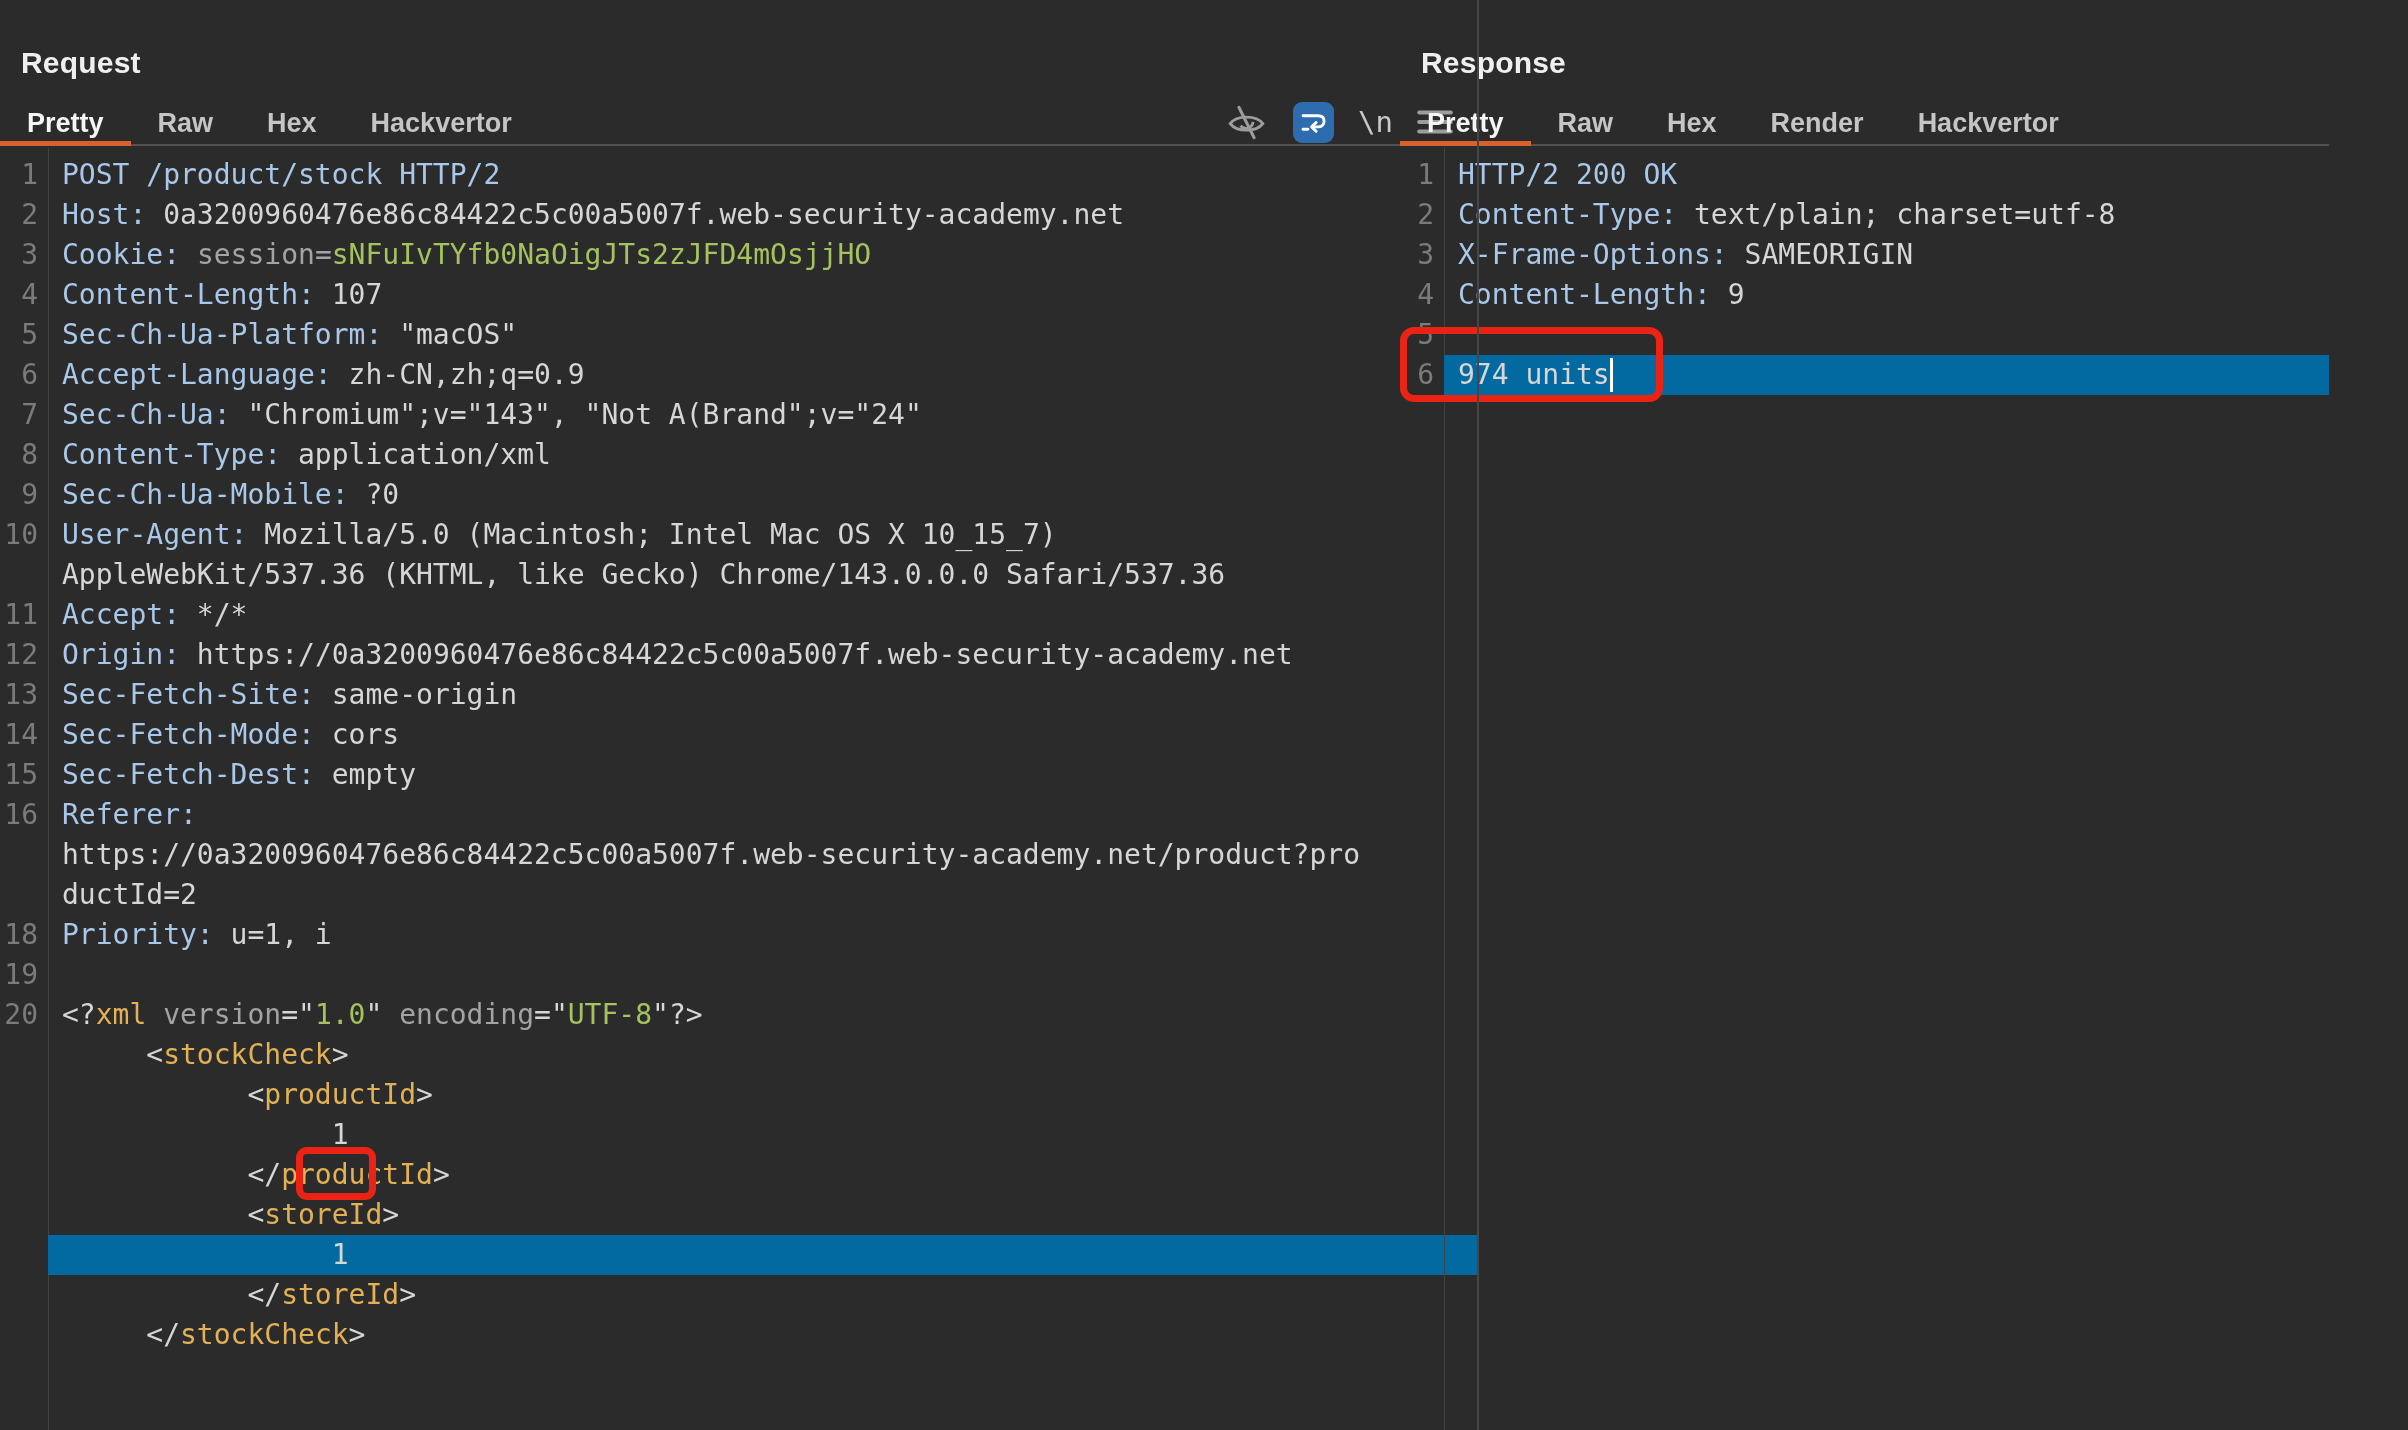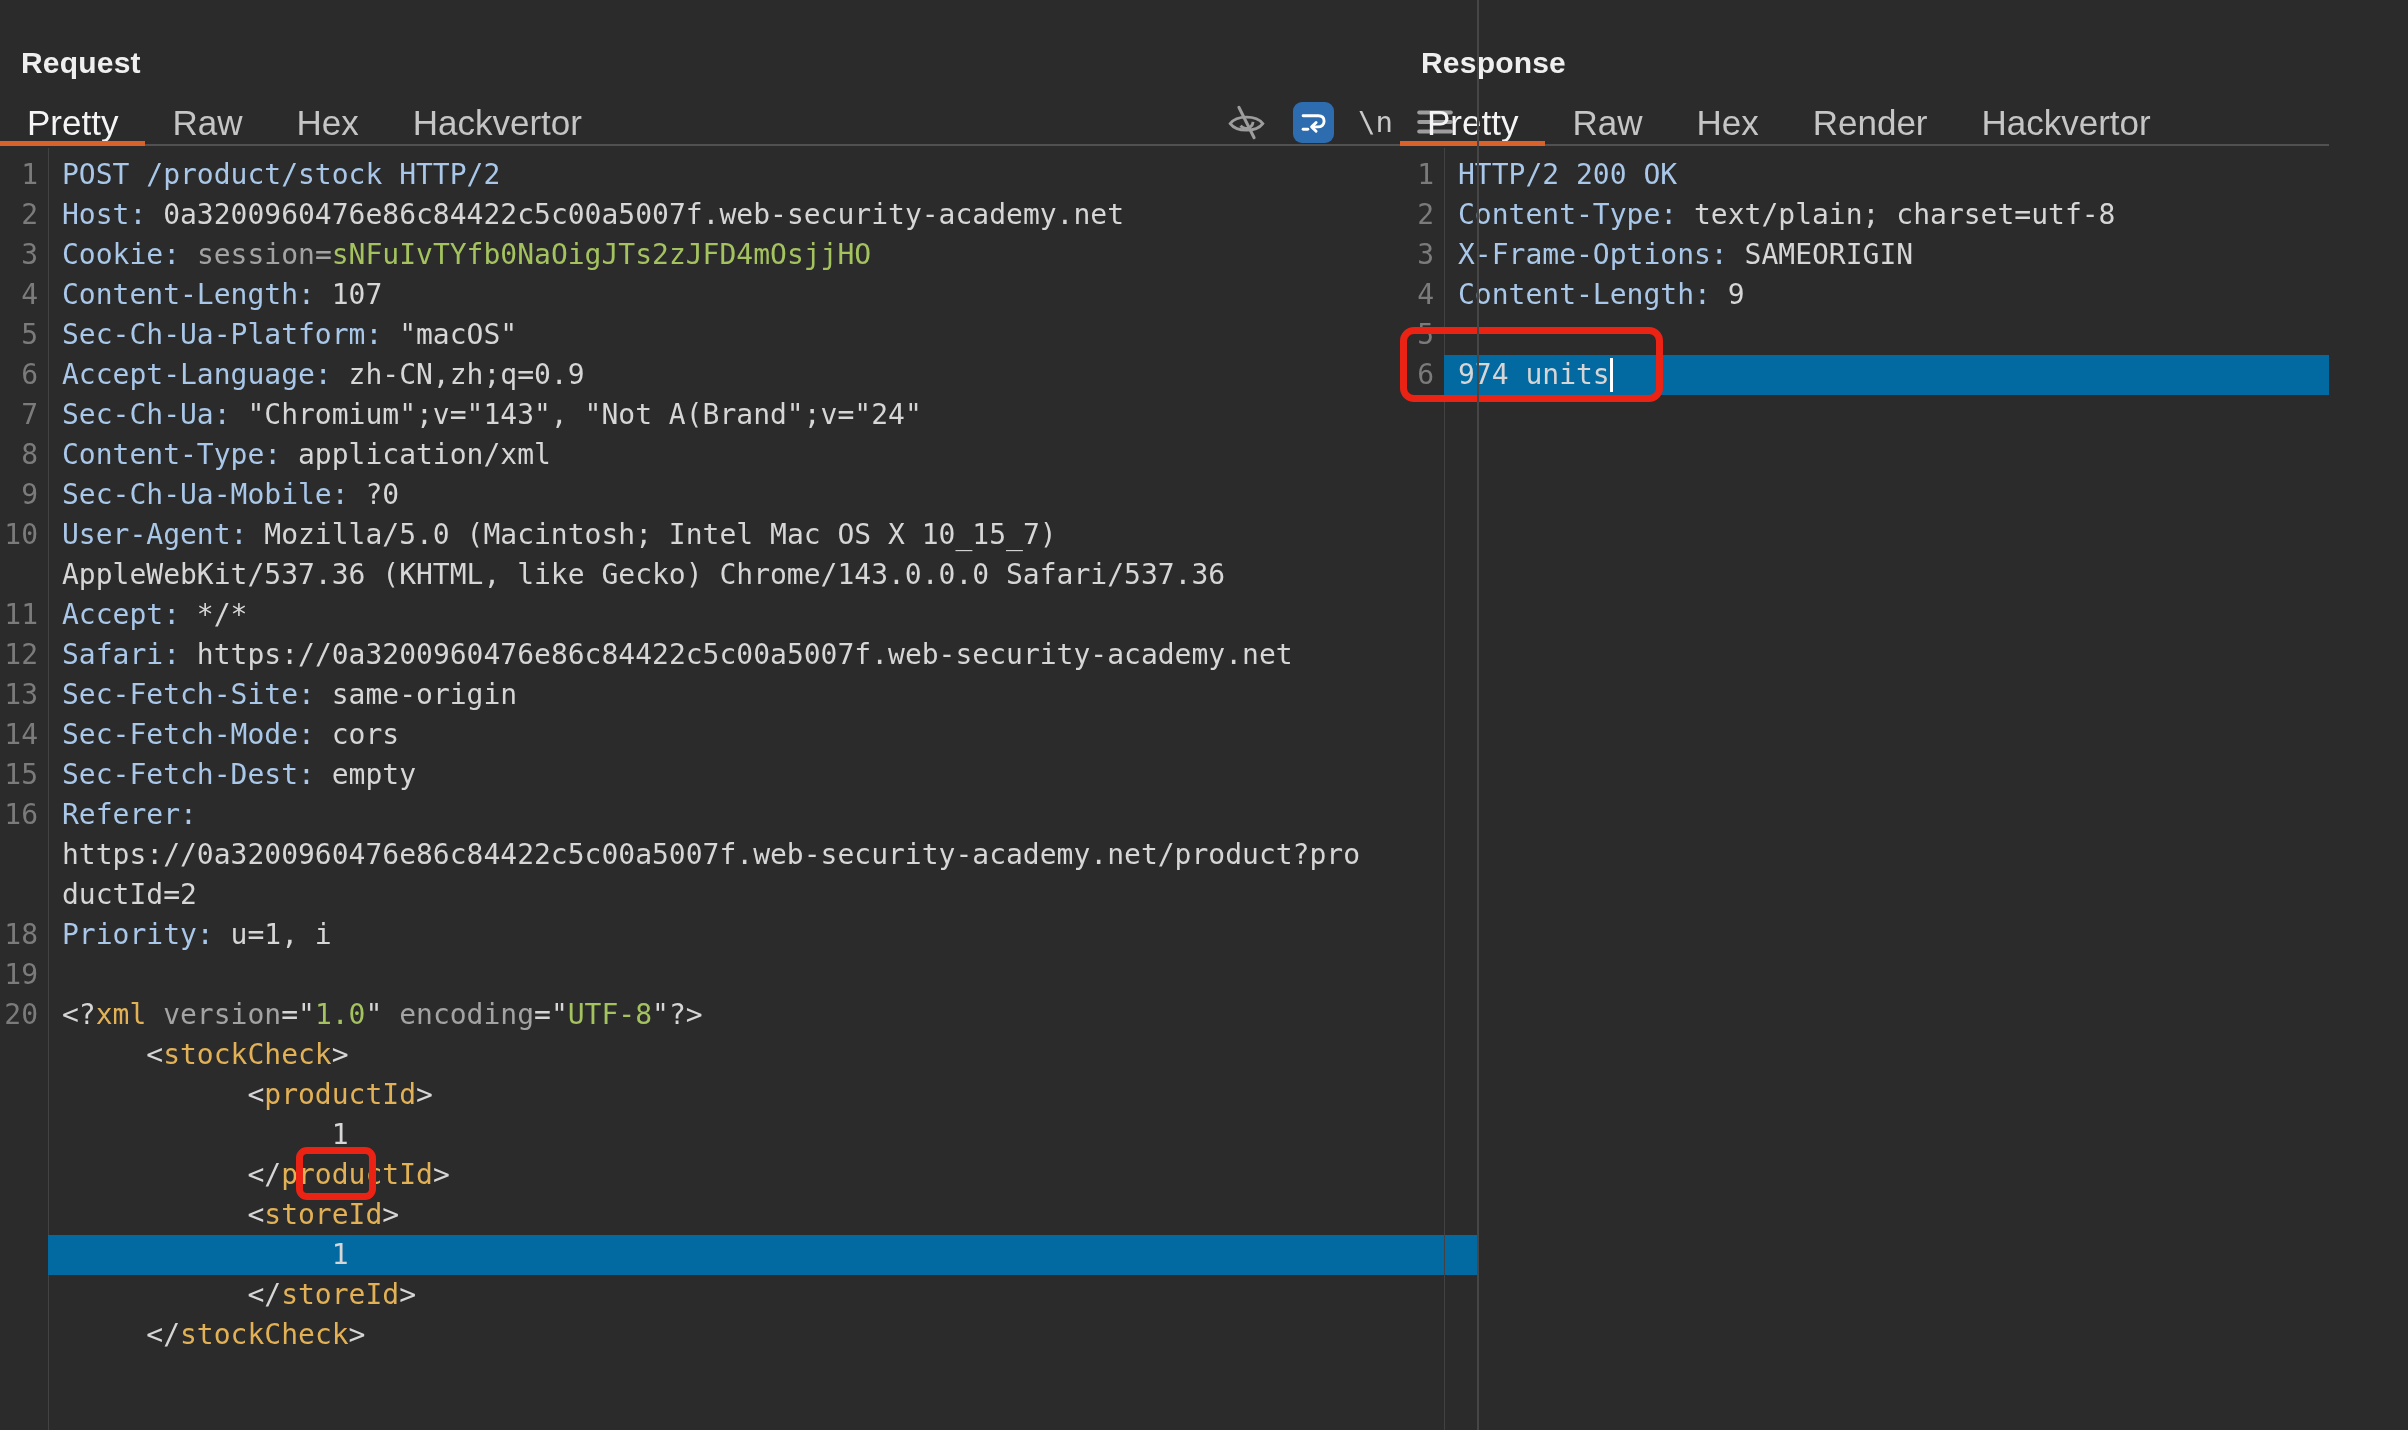--- a/index.html
+++ b/index.html
@@ -20,21 +20,21 @@
     font-size:30px; font-weight:bold; color:#efefef; letter-spacing:.2px;
   }
   .tabbar {
     position:absolute; top:100px; left:0; right:0; height:46px;
     border-bottom:2px solid #515151;
     display:flex; align-items:stretch;
   }
   .tabs { display:flex; }
   .tab {
     position:relative; padding:0 27px; line-height:46px;
-    font-size:35px; color:#c5c5c5; cursor:default; white-space:nowrap;
+    font-size:27px; color:#c5c5c5; cursor:default; white-space:nowrap;font-weight:bold;
   }
   .tab.active { color:#f5f5f5; }
   .tab.active::after {
     content:""; position:absolute; left:0; right:0; bottom:-2px; height:5px;
     background:#d9612c;
   }
   .icons {
     margin-left:auto; margin-right:24px;
     display:flex; align-items:center; gap:24px;
   }
@@ -128,21 +128,21 @@
         <div class="row"><span class="ln">3</span><span class="code"><span class="c-b">Cookie:</span><span class="c-g"> </span><span class="c-p">session=</span><span class="c-gr">sNFuIvTYfb0NaOigJTs2zJFD4mOsjjHO</span></span></div>
         <div class="row"><span class="ln">4</span><span class="code"><span class="c-b">Content-Length:</span><span class="c-g"> 107</span></span></div>
         <div class="row"><span class="ln">5</span><span class="code"><span class="c-b">Sec-Ch-Ua-Platform:</span><span class="c-g"> "macOS"</span></span></div>
         <div class="row"><span class="ln">6</span><span class="code"><span class="c-b">Accept-Language:</span><span class="c-g"> zh-CN,zh;q=0.9</span></span></div>
         <div class="row"><span class="ln">7</span><span class="code"><span class="c-b">Sec-Ch-Ua:</span><span class="c-g"> "Chromium";v="143", "Not A(Brand";v="24"</span></span></div>
         <div class="row"><span class="ln">8</span><span class="code"><span class="c-b">Content-Type:</span><span class="c-g"> application/xml</span></span></div>
         <div class="row"><span class="ln">9</span><span class="code"><span class="c-b">Sec-Ch-Ua-Mobile:</span><span class="c-g"> ?0</span></span></div>
         <div class="row"><span class="ln">10</span><span class="code"><span class="c-b">User-Agent:</span><span class="c-g"> Mozilla/5.0 (Macintosh; Intel Mac OS X 10_15_7)</span></span></div>
         <div class="row"><span class="ln"></span><span class="code"><span class="c-g">AppleWebKit/537.36 (KHTML, like Gecko) Chrome/143.0.0.0 Safari/537.36</span></span></div>
         <div class="row"><span class="ln">11</span><span class="code"><span class="c-b">Accept:</span><span class="c-g"> */*</span></span></div>
-        <div class="row"><span class="ln">12</span><span class="code"><span class="c-b">Safari:</span><span class="c-g"> https://0a3200960476e86c84422c5c00a5007f.web-security-academy.net</span></span></div>
+        <div class="row"><span class="ln">12</span><span class="code"><span class="c-b">Origin:</span><span class="c-g"> https://0a3200960476e86c84422c5c00a5007f.web-security-academy.net</span></span></div>
         <div class="row"><span class="ln">13</span><span class="code"><span class="c-b">Sec-Fetch-Site:</span><span class="c-g"> same-origin</span></span></div>
         <div class="row"><span class="ln">14</span><span class="code"><span class="c-b">Sec-Fetch-Mode:</span><span class="c-g"> cors</span></span></div>
         <div class="row"><span class="ln">15</span><span class="code"><span class="c-b">Sec-Fetch-Dest:</span><span class="c-g"> empty</span></span></div>
         <div class="row"><span class="ln">16</span><span class="code"><span class="c-b">Referer:</span></span></div>
         <div class="row"><span class="ln"></span><span class="code"><span class="c-g">https://0a3200960476e86c84422c5c00a5007f.web-security-academy.net/product?pro</span></span></div>
         <div class="row"><span class="ln"></span><span class="code"><span class="c-g">ductId=2</span></span></div>
         <div class="row"><span class="ln">18</span><span class="code"><span class="c-b">Priority:</span><span class="c-g"> u=1, i</span></span></div>
         <div class="row"><span class="ln">19</span><span class="code"></span></div>
         <div class="row"><span class="ln">20</span><span class="code"><span class="c-g">&lt;?</span><span class="c-o">xml</span><span class="c-g"> </span><span class="c-p">version</span><span class="c-g">="</span><span class="c-gr">1.0</span><span class="c-g">" </span><span class="c-p">encoding</span><span class="c-g">="</span><span class="c-gr">UTF-8</span><span class="c-g">"?&gt;</span></span></div>
         <div class="row"><span class="ln"></span><span class="code"><span class="c-g">     &lt;</span><span class="c-o">stockCheck</span><span class="c-g">&gt;</span></span></div>

